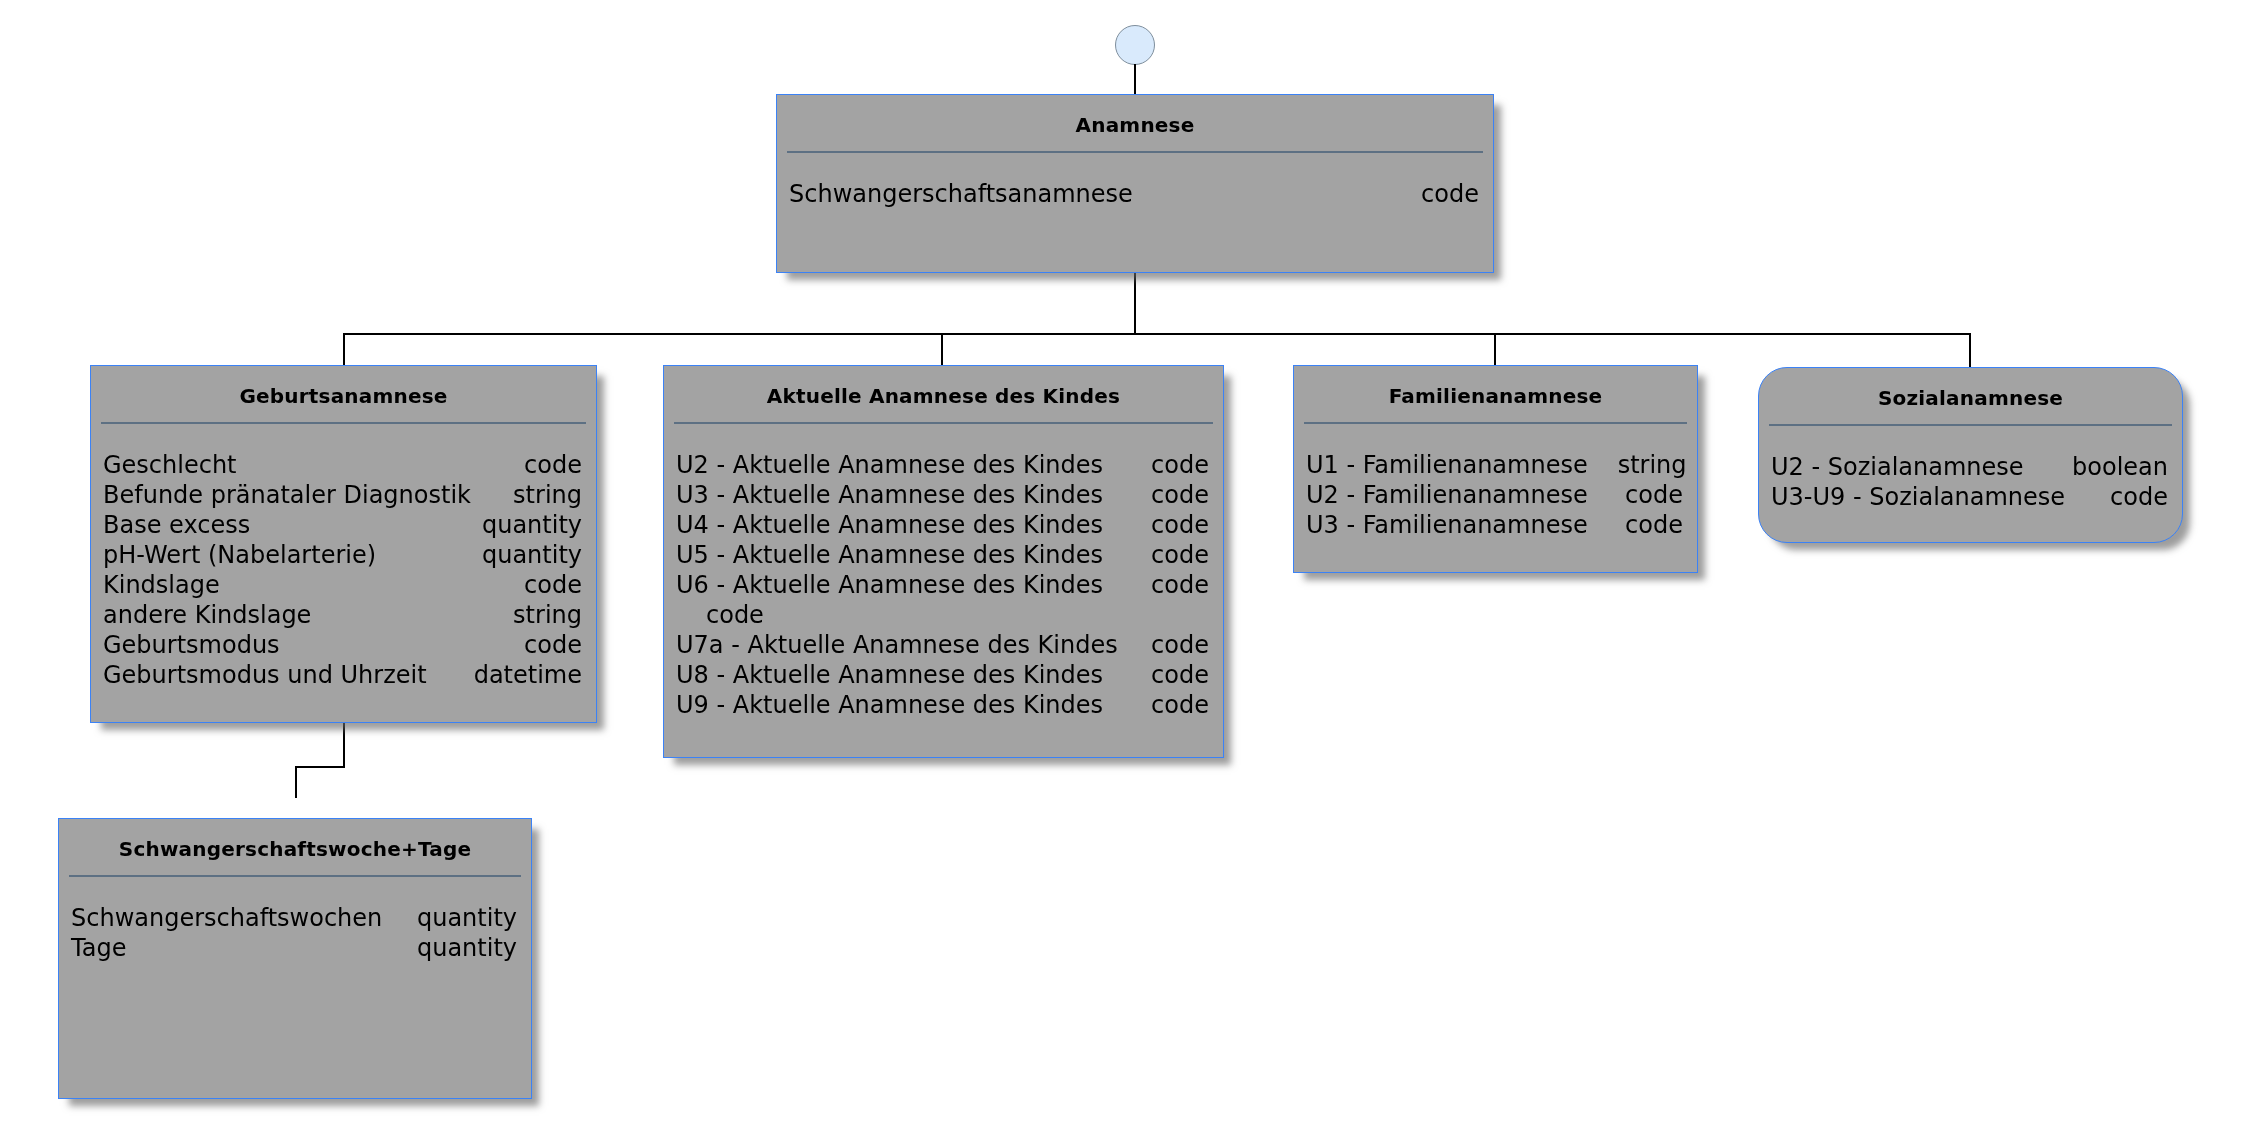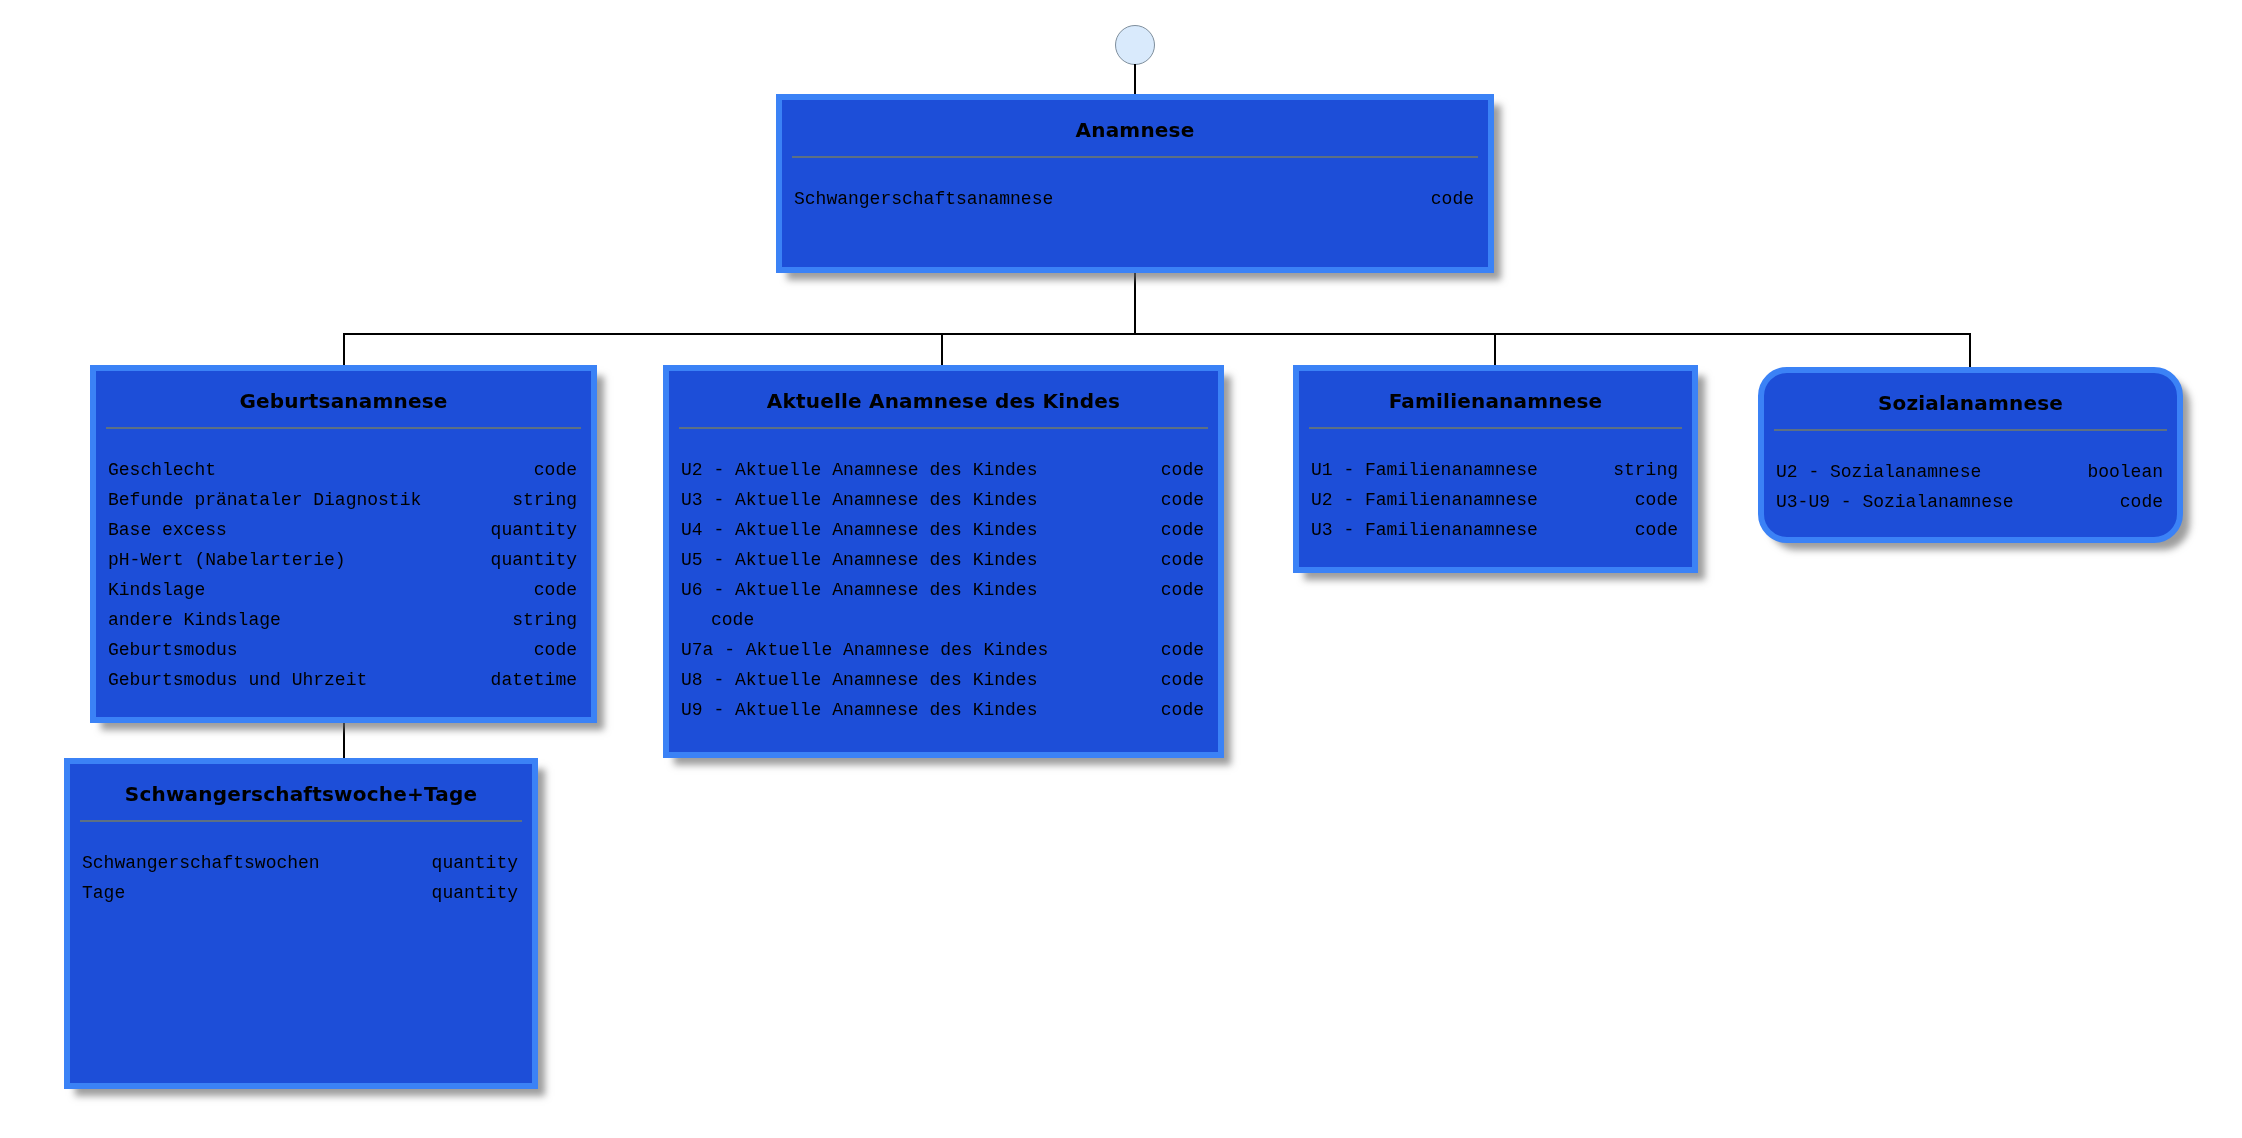--- a/index.html
+++ b/index.html
@@ -9,58 +9,57 @@
     height: 1138px;
     background: #ffffff;
     font-family: "DejaVu Sans", "Liberation Sans", sans-serif;
     color: #000;
     overflow: hidden;
   }
 
   
   .entity {
     position: absolute;
-    background: #1d4ed8;
-    border: 6px solid #3b82f6;
+    background: #a3a3a3;
+    border: 1px solid #3b82f6;
     box-shadow: 9px 9px 7px -2px rgba(105,105,105,0.65);
     box-sizing: border-box;
   }
   .entity-title {
     text-align: center;
     font-weight: bold;
     font-size: 20px;
     line-height: 28px;
     padding-top: 16px;
     letter-spacing: 0.2px;
   }
   .entity-sep {
     height: 0;
     border-top: 2px solid #5d7083;
     margin: 12px 10px 0 10px;
   }
   .entity-rows {
     padding: 26px 14px 0 12px;
-    font-size: 18px;
-    font-family: Liberation Mono, monospace;
+    font-size: 24px;
   }
   .attr-row {
     display: flex;
     justify-content: space-between;
     line-height: 30px;
     white-space: nowrap;
   }
   .attr-type { margin-left: 30px; }
 
   
   #box-anamnese   { left: 776px;  top: 94px;  width: 718px; height: 179px; }
   #box-geburt     { left: 90px;   top: 365px; width: 507px; height: 358px; }
   #box-aktuelle   { left: 663px;  top: 365px; width: 561px; height: 393px; }
   #box-familie    { left: 1293px; top: 365px; width: 405px; height: 208px; }
   #box-sozial     { left: 1758px; top: 367px; width: 425px; height: 176px; border-radius: 29px; }
-  #box-schwanger  { left: 58px;   top: 758px; width: 474px; height: 331px; margin-left: 6px; }
+  #box-schwanger  { left: 58px;   top: 818px; width: 474px; height: 281px; }
 
   
   #start-circle {
     position: absolute;
     left: 1115px; top: 25px;
     width: 40px; height: 40px;
     border-radius: 50%;
     background: #d9eafc;
     border: 1px solid #7e8e9c;
     box-sizing: border-box;

